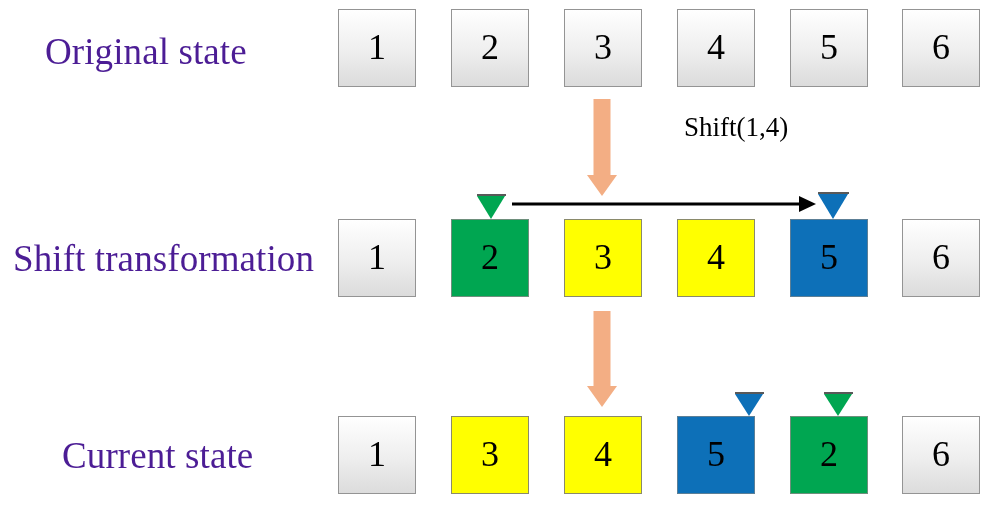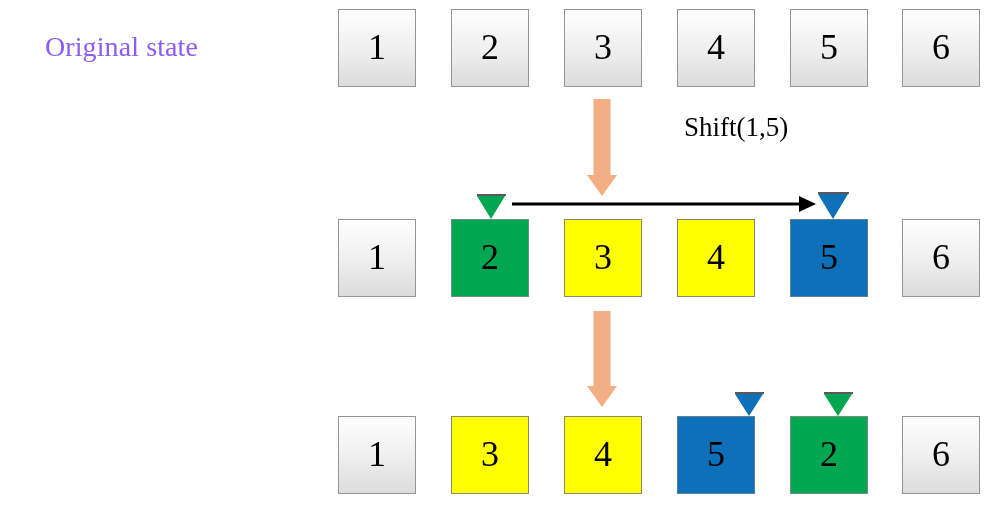--- a/index.html
+++ b/index.html
@@ -19,23 +19,23 @@
   .stage {
     position: absolute;
     left: 0; top: 0;
     width: 998px;
     height: 506px;
   }
 
   
   .row-label {
     position: absolute;
-    font-size: 28px;
+    font-size: 37px;
     line-height: 1;
-    color: #8b5cf6;
+    color: #4c1d95;
     white-space: nowrap;
     letter-spacing: 0.1px;
   }
 
   
   .cell {
     position: absolute;
     width: 78px;
     height: 78px;
     box-sizing: border-box;
@@ -165,33 +165,34 @@
   </div>
   <div class="cell gray" style="left:902px; top:9px;">
     <span class="cell-label">6</span>
   </div>
 
   <div class="oarrow" style="left:587px; top:99px; width:30px; height:97px;">
     <div class="shaft" style="height:78px;"></div>
     <div class="head" style="top:76px;"></div>
   </div>
 
-  <div class="annot" style="left:684px; top:114px;">Shift(1,5)</div>
+  <div class="annot" style="left:684px; top:114px;">Shift(1,4)</div>
 
   <div class="harrow" style="left:512px; top:195px; width:304px; height:17px;">
     <div class="line" style="width:290px;"></div>
     <div class="tip"></div>
   </div>
 
   <div class="marker-top" style="left:477px; top:194px; width:29px;"></div>
   <div class="marker green" style="left:477px; top:196px; border-left-width:14.5px; border-right-width:14.5px; border-top-width:23px;"></div>
 
   <div class="marker-top" style="left:818px; top:192px; width:31px;"></div>
   <div class="marker blue" style="left:818px; top:194px; border-left-width:15.5px; border-right-width:15.5px; border-top-width:25px;"></div>
 
+  <div class="row-label" style="left:13px; top:240px;">Shift transformation</div>
 
   <div class="cell gray" style="left:338px; top:219px;">
     <span class="cell-label">1</span>
   </div>
   <div class="cell green" style="left:451px; top:219px;">
     <span class="cell-label">2</span>
   </div>
   <div class="cell yellow" style="left:564px; top:219px;">
     <span class="cell-label">3</span>
   </div>
@@ -209,20 +210,21 @@
     <div class="shaft" style="height:77px;"></div>
     <div class="head" style="top:75px;"></div>
   </div>
 
   <div class="marker-top" style="left:735px; top:392px; width:29px;"></div>
   <div class="marker blue" style="left:735px; top:394px; border-left-width:14.5px; border-right-width:14.5px; border-top-width:22px;"></div>
 
   <div class="marker-top" style="left:824px; top:392px; width:29px;"></div>
   <div class="marker green" style="left:824px; top:394px; border-left-width:14.5px; border-right-width:14.5px; border-top-width:22px;"></div>
 
+  <div class="row-label" style="left:62px; top:437px;">Current state</div>
 
   <div class="cell gray" style="left:338px; top:416px;">
     <span class="cell-label">1</span>
   </div>
   <div class="cell yellow" style="left:451px; top:416px;">
     <span class="cell-label">3</span>
   </div>
   <div class="cell yellow" style="left:564px; top:416px;">
     <span class="cell-label">4</span>
   </div>

